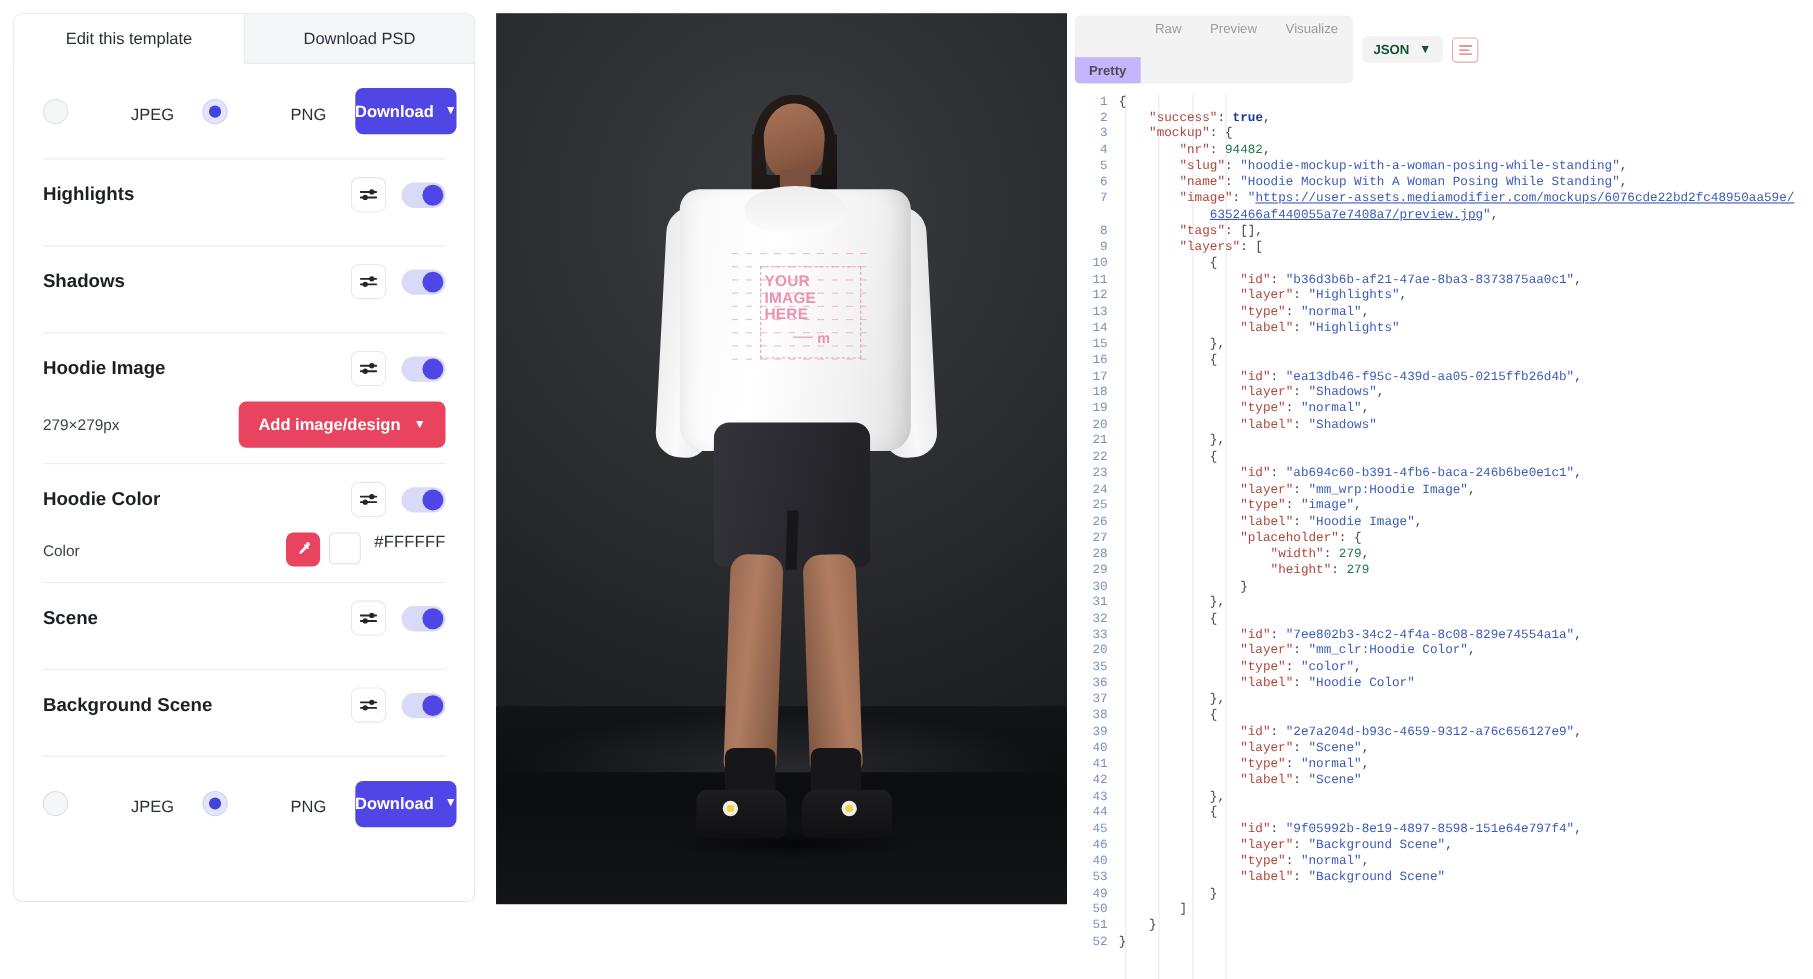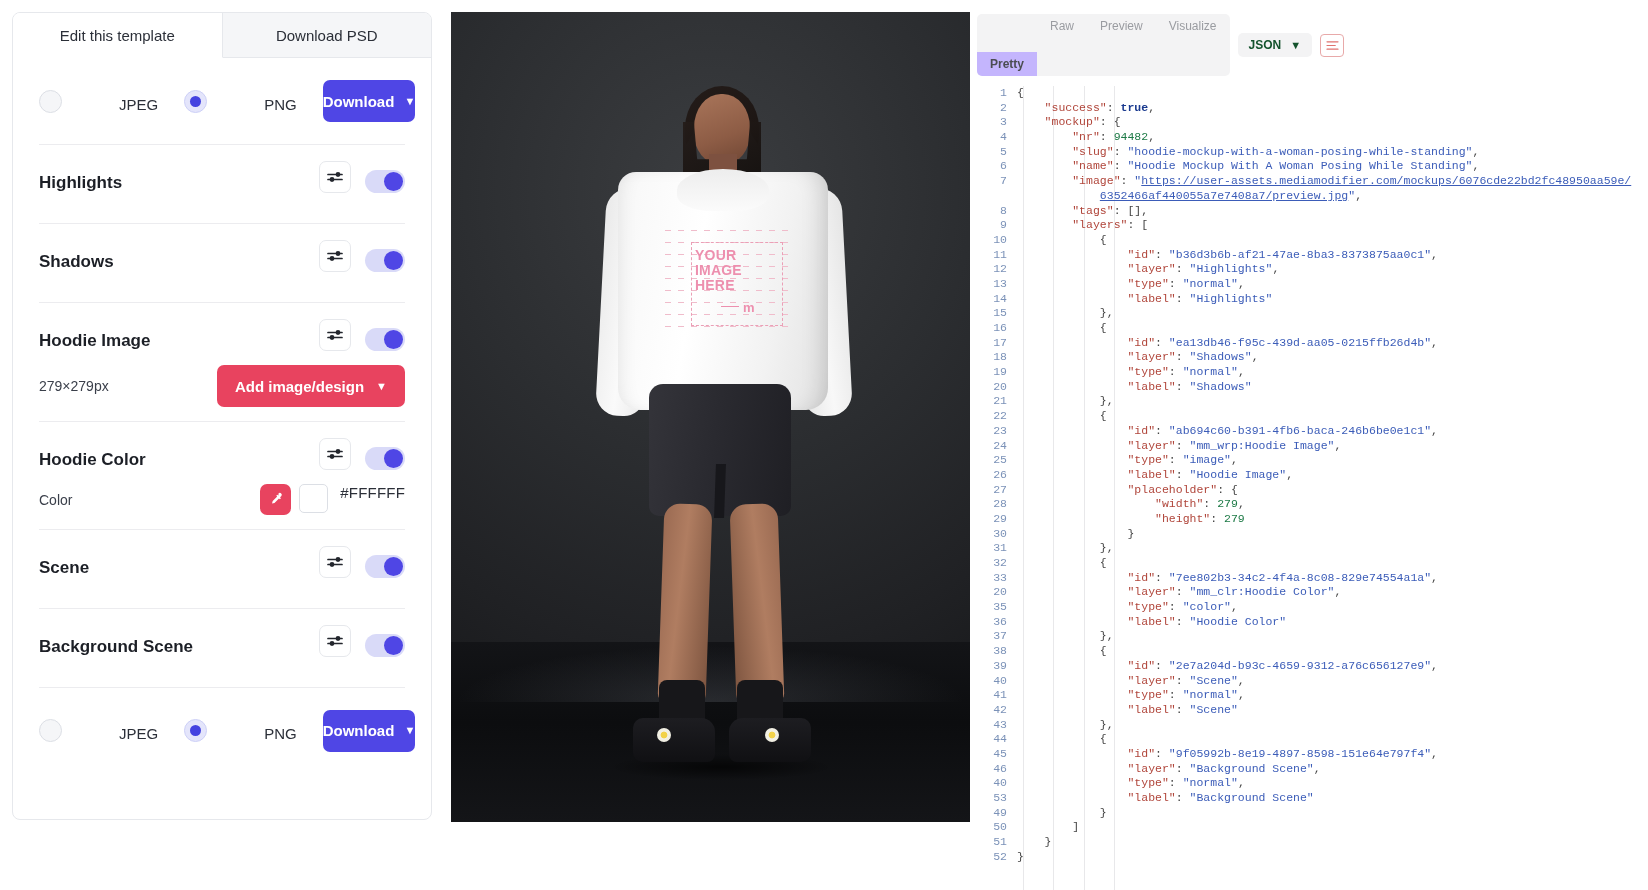--- a/index.html
+++ b/index.html
@@ -71,21 +71,21 @@
     cursor: pointer;
     font-family: "Liberation Sans", sans-serif;
   }
   .chev { display: inline-block; font-size: 11px; line-height: 1; }
 
   .layer-row {
     border-top: 1px solid #ececef;
     padding: 16px 0 14px 0;
     min-height: 79px;
   }
-  .layer-head { display: flex; align-items: flex-end; }
+  .layer-head { display: flex; align-items: center; }
   .layer-title { font-size: 17px; font-weight: 700; color: #1c1f26; flex: 1; }
   .settings-btn {
     width: 32px; height: 32px;
     border: 1px solid #e6e8ec; border-radius: 7px;
     background: #fff;
     display: flex; align-items: center; justify-content: center;
     cursor: pointer; margin-right: 14px;
   }
   .toggle {
     width: 40px; height: 23px; border-radius: 12px;

